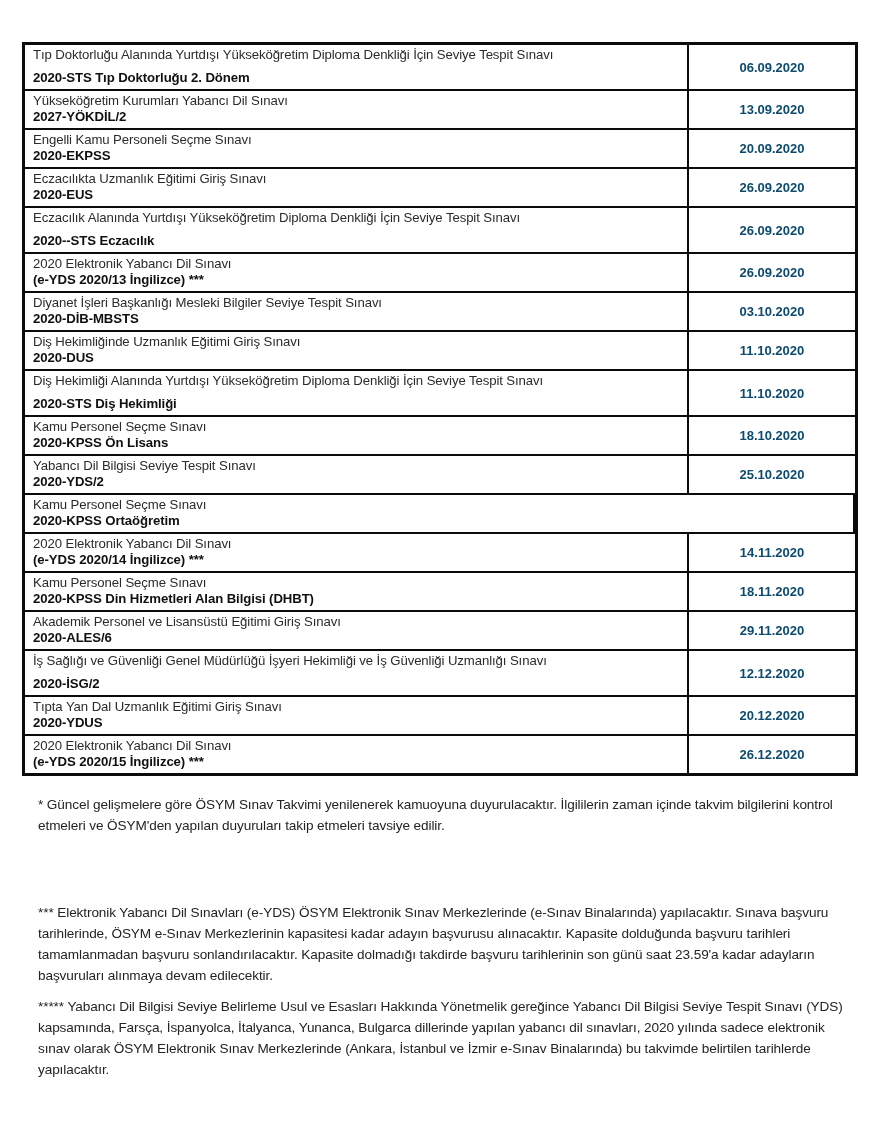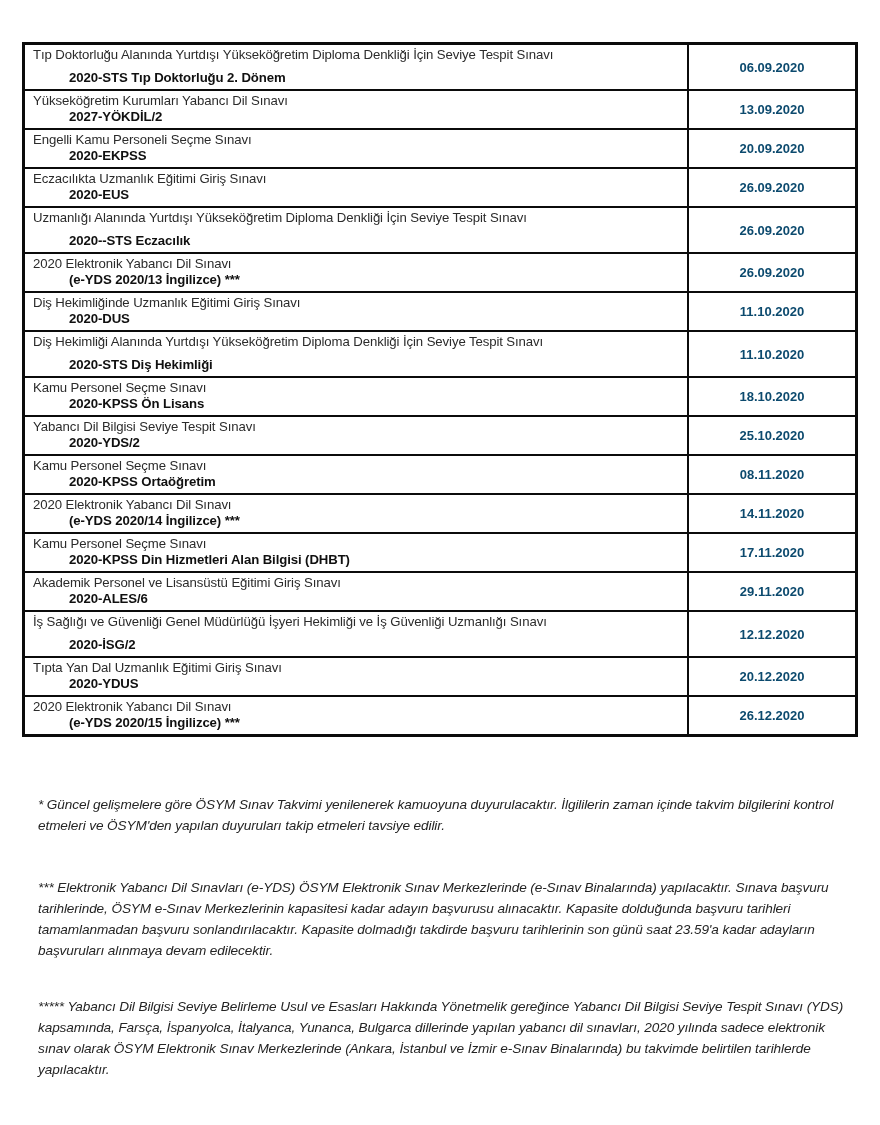--- a/index.html
+++ b/index.html
@@ -42,44 +42,42 @@
     line-height: 16px;
     color: #2b2b2b;
     letter-spacing: -0.1px;
   }
   .l2 {
     font-size: 13.2px;
     line-height: 16px;
     font-weight: bold;
     color: #101010;
     letter-spacing: -0.1px;
-    margin-left: 36px;
   }
   .cell-date {
     width: 166px;
     flex: 0 0 166px;
     display: flex;
     align-items: center;
     justify-content: center;
     font-size: 13px;
     font-weight: bold;
     color: #0c4a6e;
   }
   .footnote {
     position: absolute;
     left: 38px;
     width: 808px;
     font-size: 13.6px;
     line-height: 21px;
     color: #242424;
     letter-spacing: -0.1px;
-    font-style: italic;
   }
   #footnote-1 { top: 794px; }
-  #footnote-2 { top: 877px; }
+  #footnote-2 { top: 902px; }
   #footnote-3 { top: 996px; }
 </style>
 </head>
 <body>
 
 <div class="exam-table">
 
   <div class="row tall">
     <div class="cell-name">
       <div class="l1">Tıp Doktorluğu Alanında Yurtdışı Yükseköğretim Diploma Denkliği İçin Seviye Tespit Sınavı</div>
@@ -107,34 +105,41 @@
   <div class="row">
     <div class="cell-name">
       <div class="l1">Eczacılıkta Uzmanlık Eğitimi Giriş Sınavı</div>
       <div class="l2">2020-EUS</div>
     </div>
     <div class="cell-date">26.09.2020</div>
   </div>
 
   <div class="row tall">
     <div class="cell-name">
-      <div class="l1">Uzmanlığı Alanında Yurtdışı Yükseköğretim Diploma Denkliği İçin Seviye Tespit Sınavı</div>
+      <div class="l1">Eczacılık Alanında Yurtdışı Yükseköğretim Diploma Denkliği İçin Seviye Tespit Sınavı</div>
       <div class="l2">2020--STS Eczacılık</div>
     </div>
     <div class="cell-date">26.09.2020</div>
   </div>
 
   <div class="row">
     <div class="cell-name">
       <div class="l1">2020 Elektronik Yabancı Dil Sınavı</div>
       <div class="l2">(e-YDS 2020/13 İngilizce) ***</div>
     </div>
     <div class="cell-date">26.09.2020</div>
   </div>
 
+  <div class="row">
+    <div class="cell-name">
+      <div class="l1">Diyanet İşleri Başkanlığı Mesleki Bilgiler Seviye Tespit Sınavı</div>
+      <div class="l2">2020-DİB-MBSTS</div>
+    </div>
+    <div class="cell-date">03.10.2020</div>
+  </div>
 
   <div class="row">
     <div class="cell-name">
       <div class="l1">Diş Hekimliğinde Uzmanlık Eğitimi Giriş Sınavı</div>
       <div class="l2">2020-DUS</div>
     </div>
     <div class="cell-date">11.10.2020</div>
   </div>
 
   <div class="row tall">
@@ -159,37 +164,36 @@
       <div class="l2">2020-YDS/2</div>
     </div>
     <div class="cell-date">25.10.2020</div>
   </div>
 
   <div class="row">
     <div class="cell-name">
       <div class="l1">Kamu Personel Seçme Sınavı</div>
       <div class="l2">2020-KPSS Ortaöğretim</div>
     </div>
-    <div class="cell-date">08.11.2020</div>
   </div>
 
   <div class="row">
     <div class="cell-name">
       <div class="l1">2020 Elektronik Yabancı Dil Sınavı</div>
       <div class="l2">(e-YDS 2020/14 İngilizce) ***</div>
     </div>
     <div class="cell-date">14.11.2020</div>
   </div>
 
   <div class="row">
     <div class="cell-name">
       <div class="l1">Kamu Personel Seçme Sınavı</div>
       <div class="l2">2020-KPSS Din Hizmetleri Alan Bilgisi (DHBT)</div>
     </div>
-    <div class="cell-date">17.11.2020</div>
+    <div class="cell-date">18.11.2020</div>
   </div>
 
   <div class="row">
     <div class="cell-name">
       <div class="l1">Akademik Personel ve Lisansüstü Eğitimi Giriş Sınavı</div>
       <div class="l2">2020-ALES/6</div>
     </div>
     <div class="cell-date">29.11.2020</div>
   </div>
 

